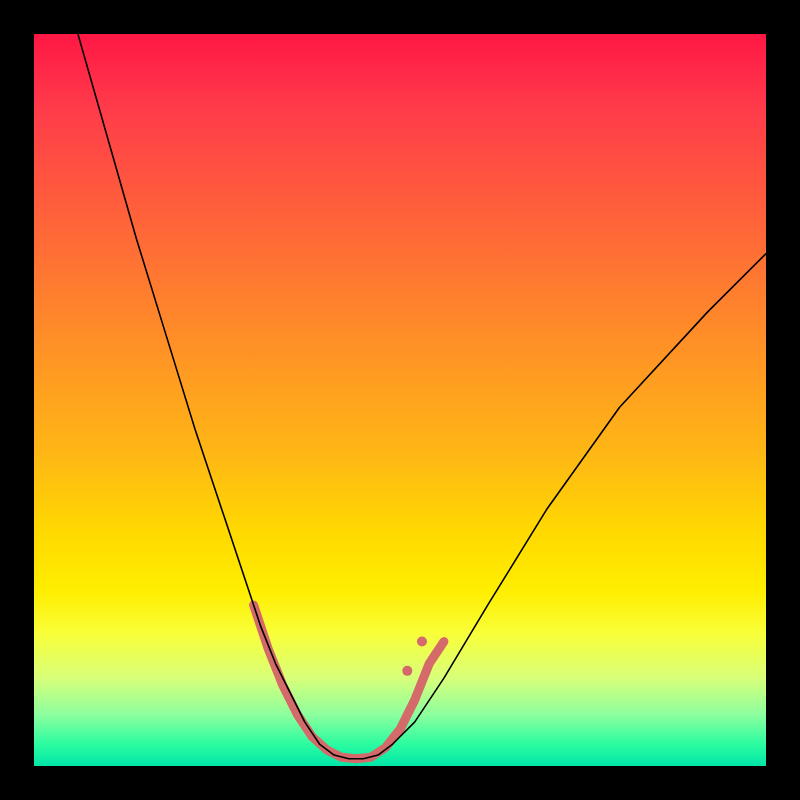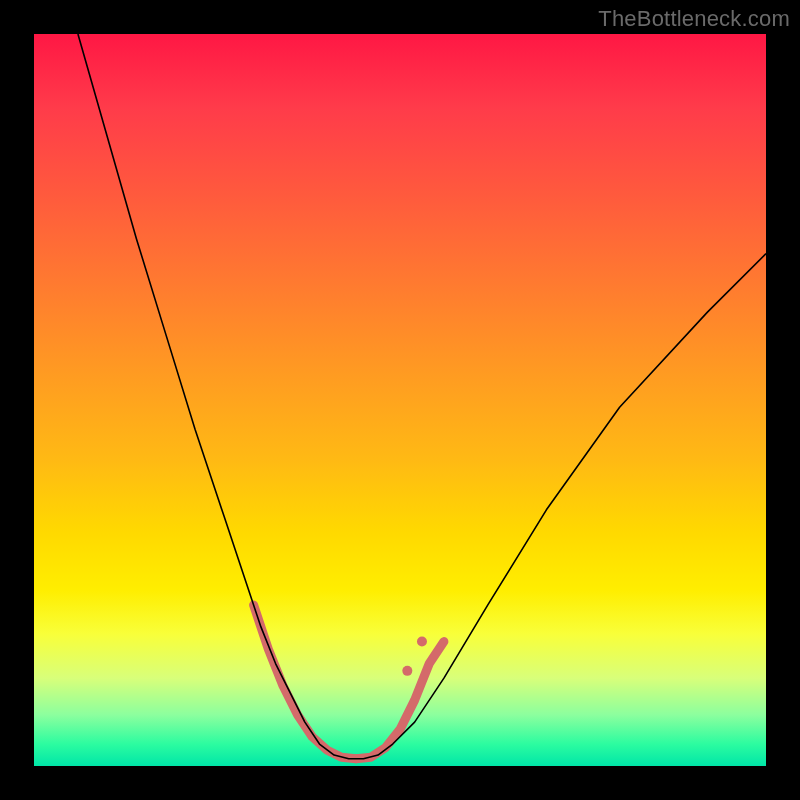--- a/index.html
+++ b/index.html
@@ -57,21 +57,20 @@
     top: 0;
     width: 732px;
     height: 732px;
     overflow: visible;
   }
 </style>
 </head>
 <body>
 
 <div class="stage">
-  <div class="watermark">TheBottleneck.com</div>
 
   <div class="plot-area">
     <svg class="curve" viewBox="0 0 732 732" preserveAspectRatio="none">
       <g id="svg-layers">
           <path d="M219.60 570.96 L234.24 614.88 L248.88 651.48 L263.52 680.76 L278.16 702.72 L292.80 715.90 L307.44 723.22 L322.08 724.68" fill="none" stroke="#d46a6a" stroke-width="9" stroke-linecap="round" stroke-linejoin="round"></path>
           <path d="M322.08 724.68 L336.72 723.22 L351.36 713.70 L366.00 695.40 L380.64 666.12 L395.28 629.52 L409.92 607.56" fill="none" stroke="#d46a6a" stroke-width="9" stroke-linecap="round" stroke-linejoin="round"></path>
           <path d="M43.92 0.00 L73.20 102.48 L102.48 204.96 L131.76 300.12 L161.04 395.28 L190.32 483.12 L212.28 549.00 L226.92 592.92 L241.56 629.52 L256.20 658.80 L270.84 688.08 L285.48 710.04 L300.12 721.02 L314.76 724.68 L329.40 724.68 L344.04 721.02 L358.68 710.04 L380.64 688.08 L409.92 644.16 L453.84 570.96 L512.40 475.80 L585.60 373.32 L673.44 278.16 L732.00 219.60" fill="none" stroke="#000000" stroke-width="1.6" stroke-linejoin="round"></path>
           <circle cx="373.32" cy="636.84" r="5" fill="#d46a6a"></circle>
           <circle cx="387.96" cy="607.56" r="5" fill="#d46a6a"></circle>
         </g>

